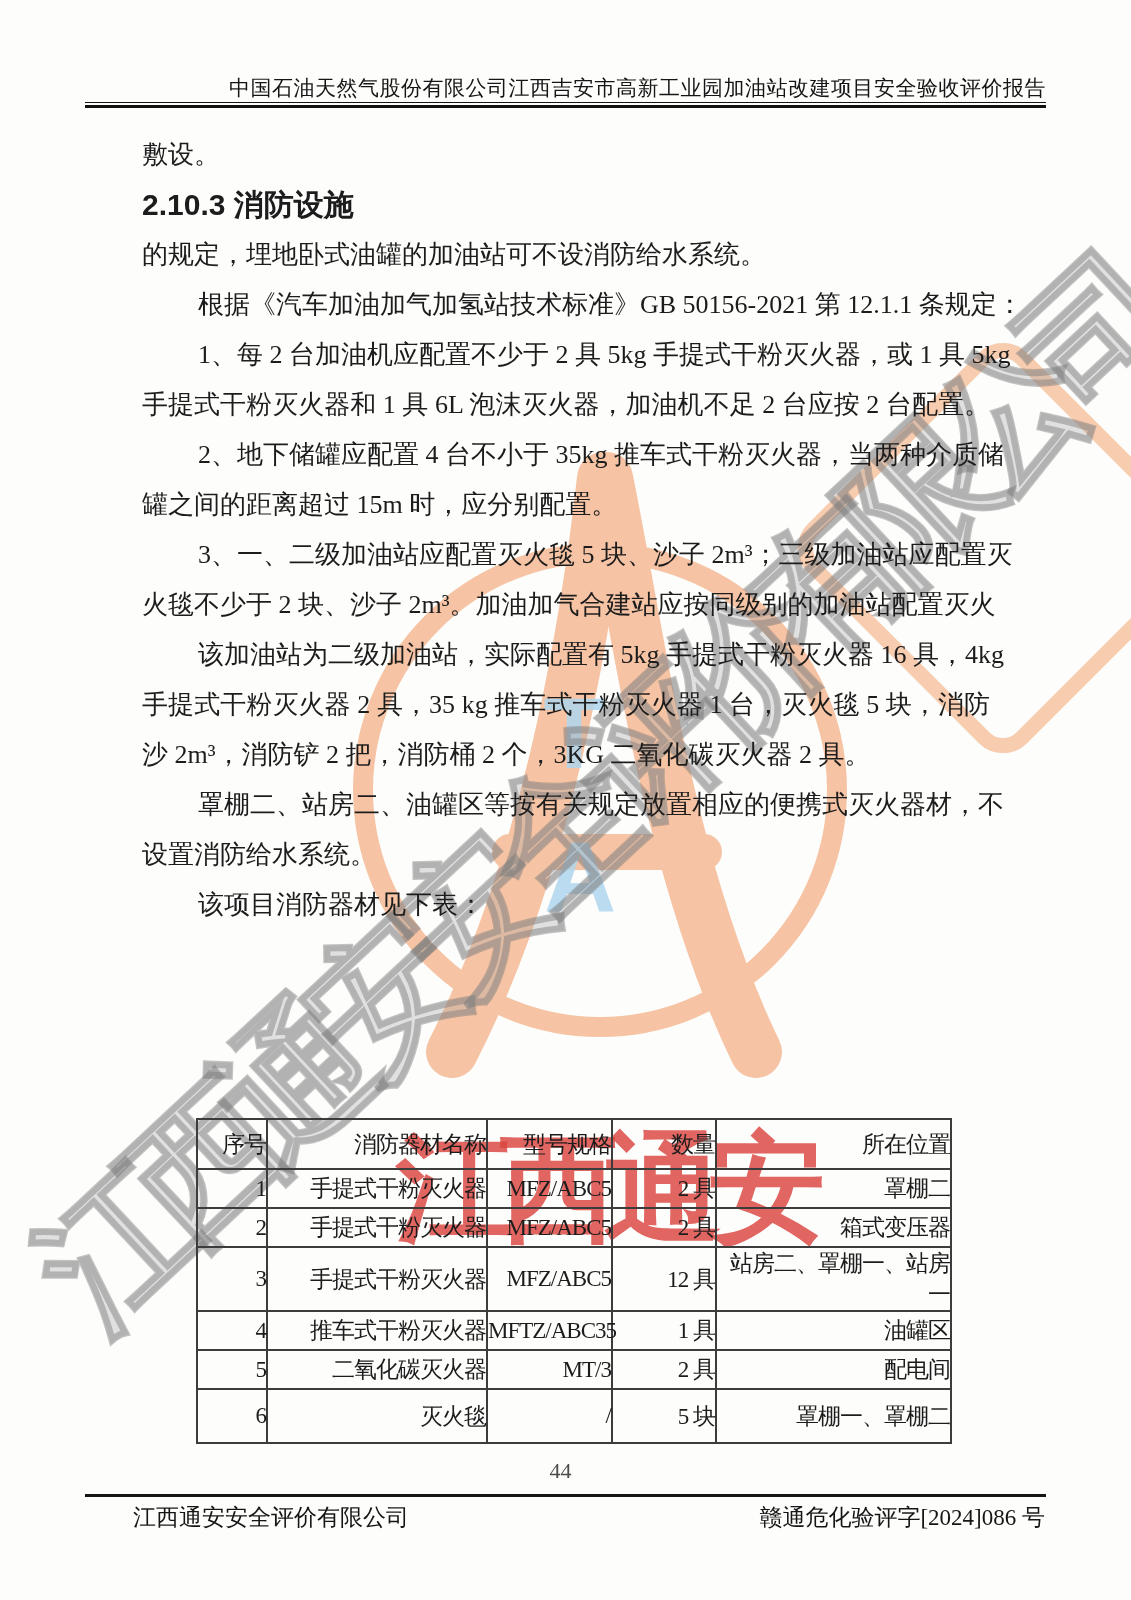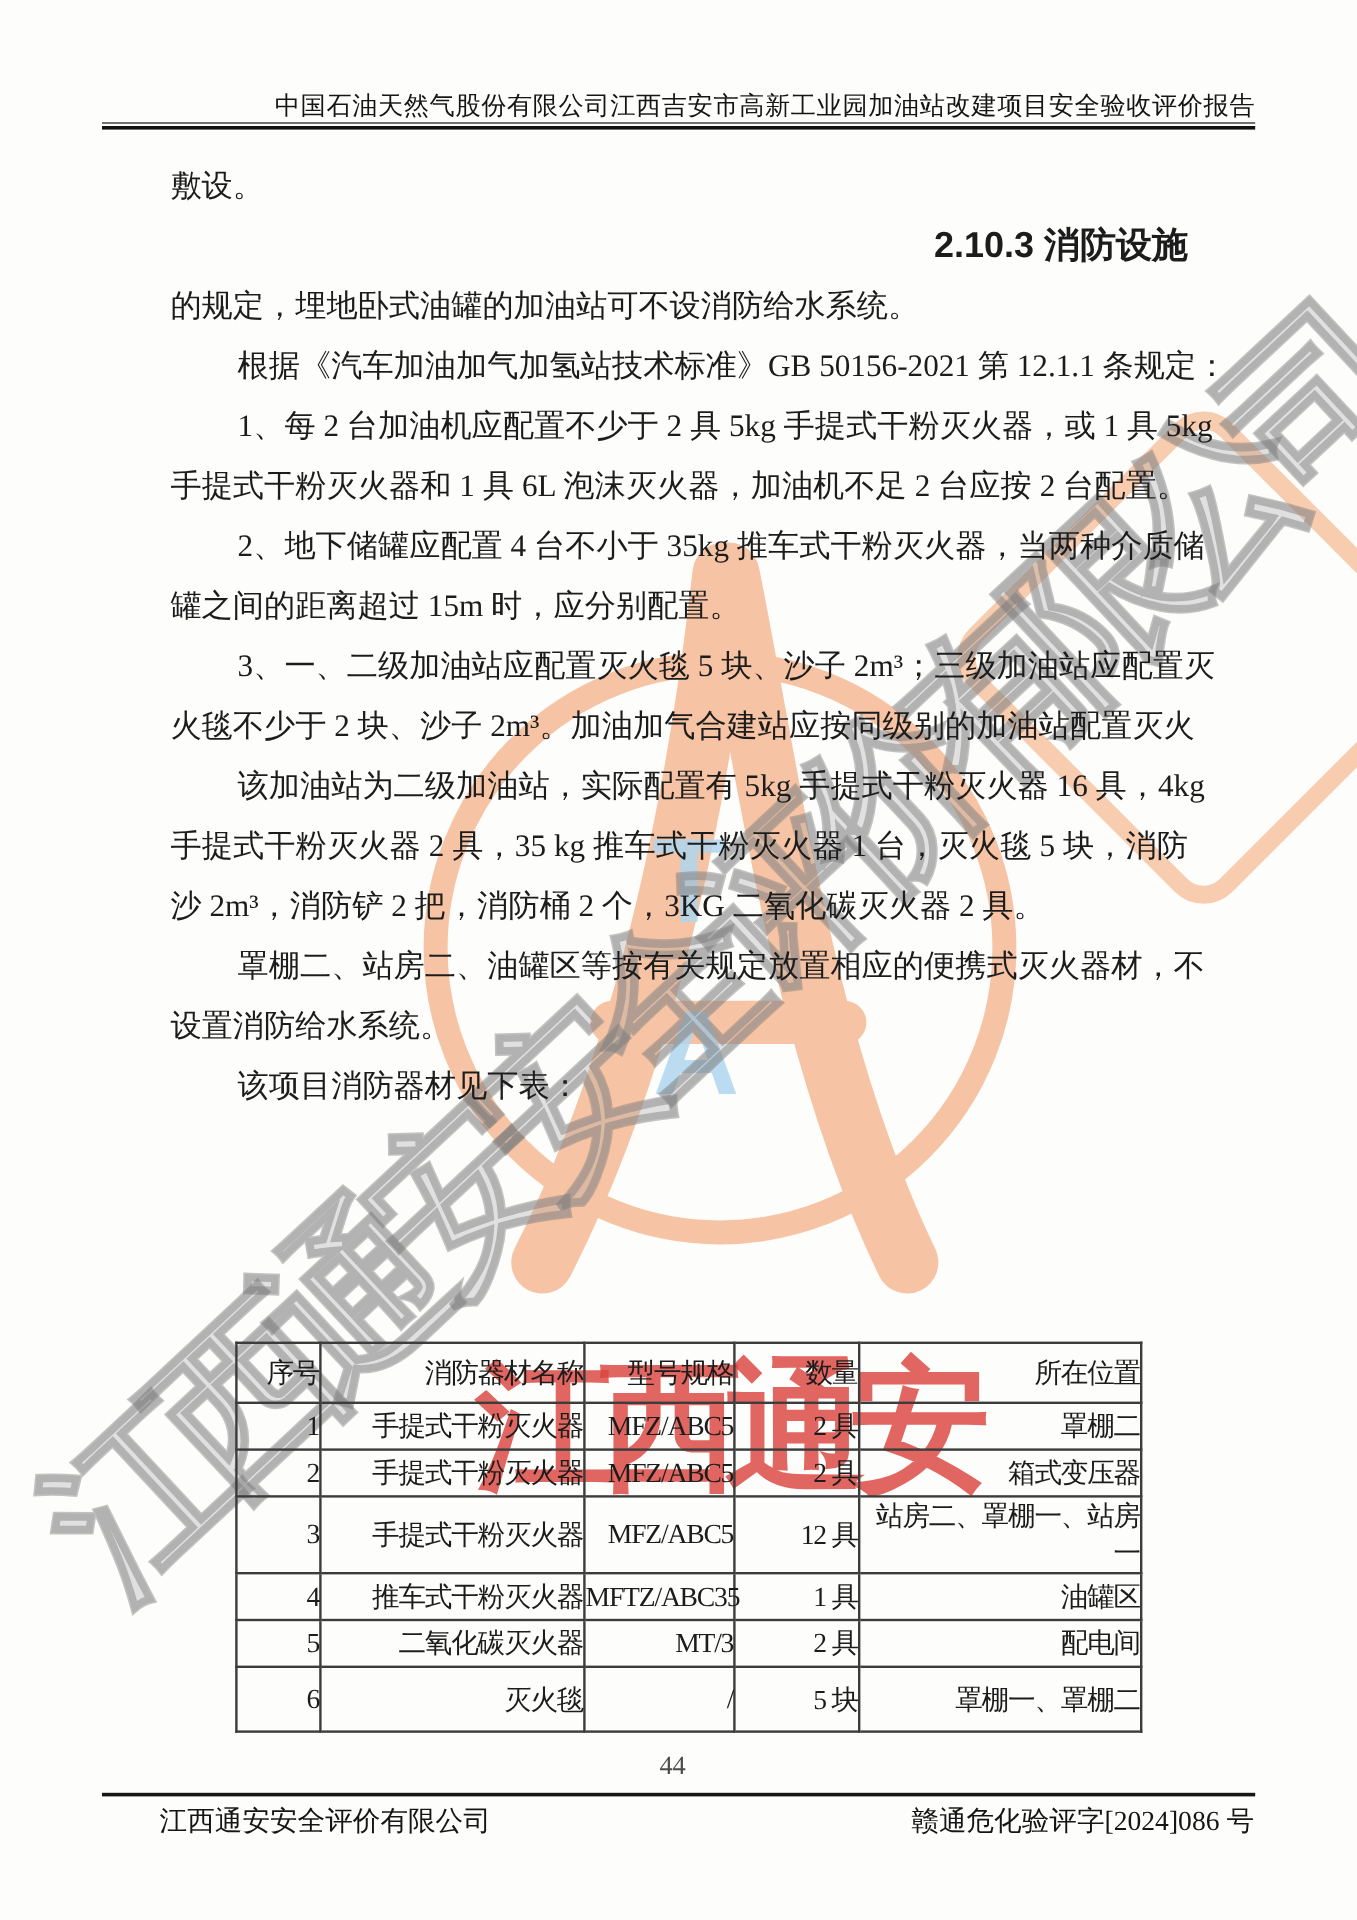--- a/index.html
+++ b/index.html
@@ -43,21 +43,20 @@
   .body-lines{position:absolute; left:142px; top:130px; width:848px;}
   .line{
     height:50px; line-height:50px; font-size:26px; white-space:nowrap;
     text-align:left;
   }
   .line.indent{text-indent:56px;}
   .line.justify{text-align:justify; text-align-last:justify;}
   .line.heading{
     font-family:"Liberation Sans", sans-serif; font-weight:bold;
     font-size:30px;
-    text-align:right;
   }
   .table-caption{
     position:absolute; left:142px; width:848px; top:1046px; height:44px;
     line-height:44px; text-align:center; font-size:28px;
   }
   table.fire-table{
     position:absolute; left:196px; top:1118px; width:754px;
     border-collapse:collapse; table-layout:fixed;
   }
   .fire-table th,.fire-table td{

